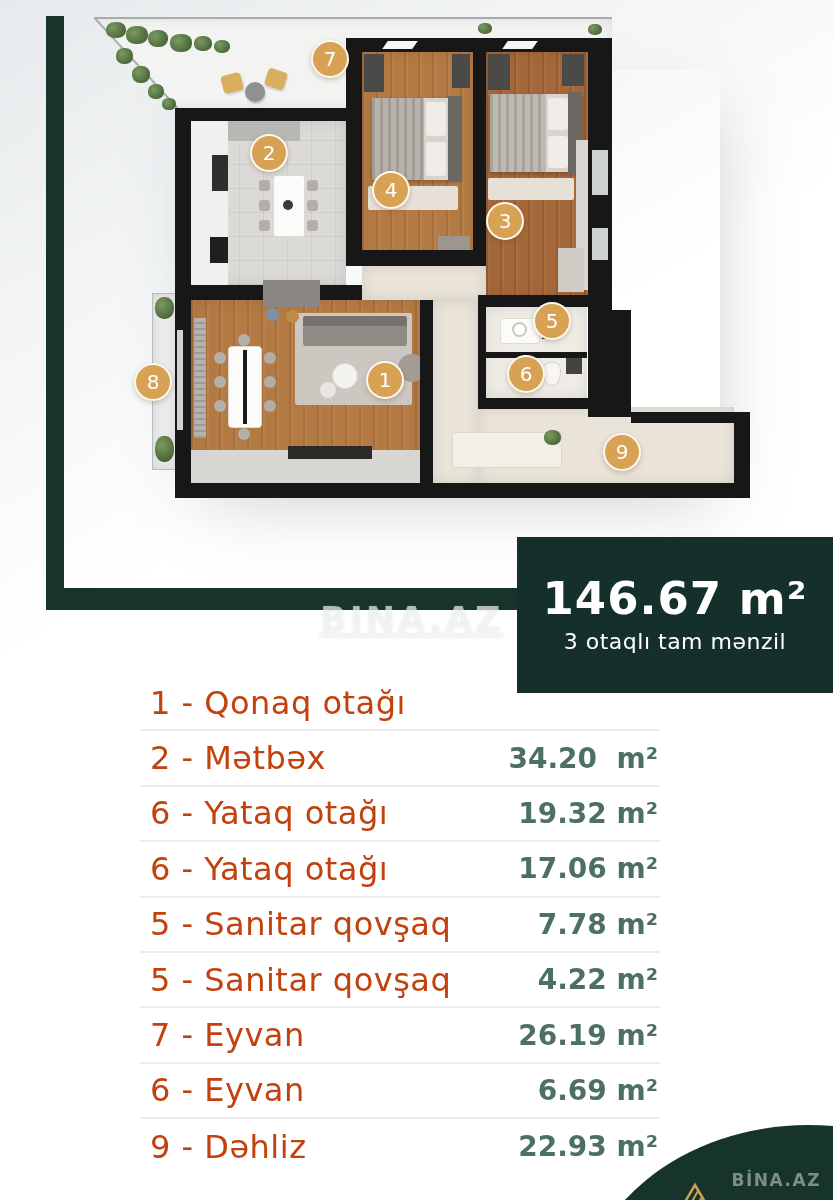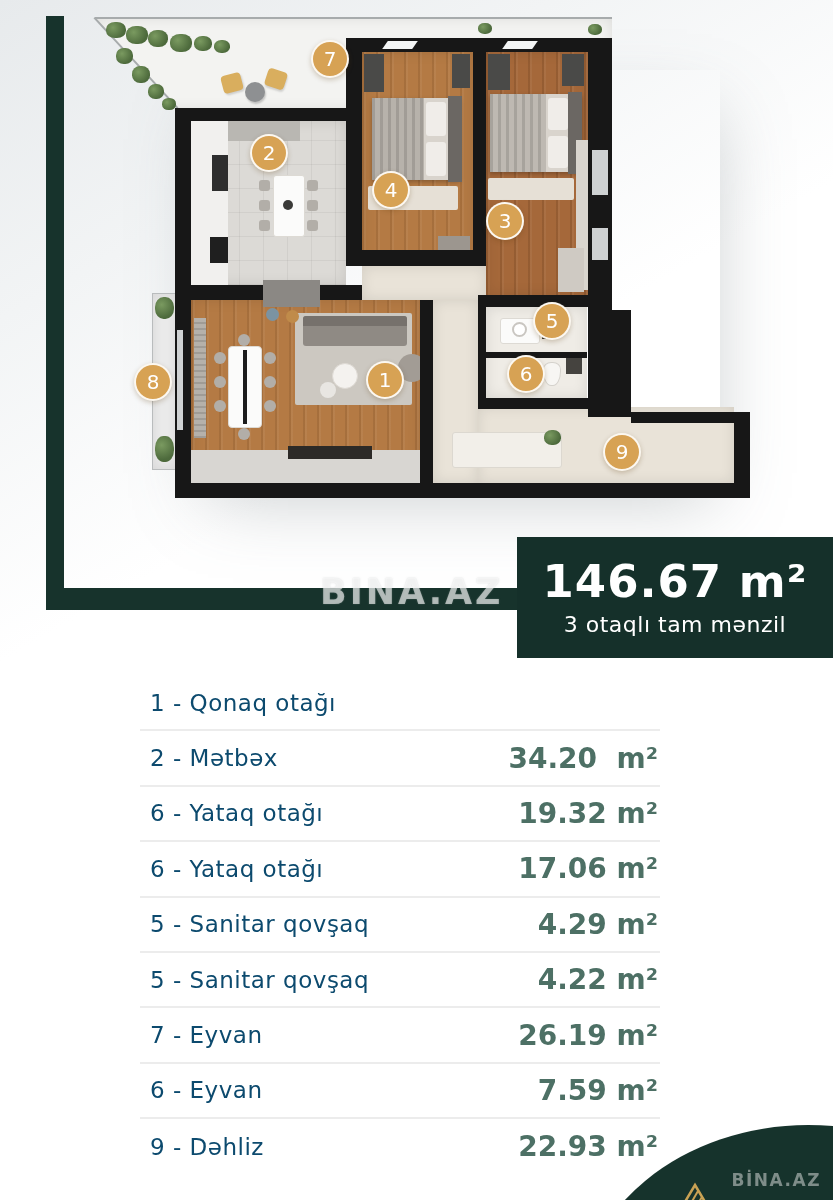--- a/index.html
+++ b/index.html
@@ -3,22 +3,22 @@
 <meta charset="utf-8">
 <style>
   html,body{margin:0;padding:0;background:#ffffff;}
   .page{position:relative;width:833px;height:1200px;overflow:hidden;background:#ffffff;
         font-family:"DejaVu Sans",sans-serif;}
   .abs{position:absolute;}
   
   .hero-bg{left:0;top:0;width:833px;height:662px;
     background:linear-gradient(150deg,#e7eaec 0%,#f2f4f5 28%,#ffffff 58%);}
   .frame{background:#17332c;}
-  .watermark{left:320px;top:572px;font-size:35px;font-weight:bold;letter-spacing:3px;
-    color:rgba(255,255,255,0.60);text-shadow:0 0 2px rgba(150,156,156,0.35);}
+  .watermark{left:320px;top:600px;font-size:35px;font-weight:bold;letter-spacing:3px;
+    color:rgba(255,255,255,0.60);text-shadow:0 0 2px rgba(150,156,156,0.35);text-decoration:underline;}
   
   .wall{background:#171717;}
   .floor{box-shadow:inset 0 0 14px rgba(0,0,0,0.10);}
   .wood{background:#b47a44;
     background-image:repeating-linear-gradient(90deg,rgba(60,30,5,0.12) 0 2px,rgba(255,255,255,0.05) 2px 4px,transparent 4px 14px);}
   .wood-dark{background:#a5683a;
     background-image:repeating-linear-gradient(90deg,rgba(50,24,4,0.14) 0 2px,rgba(255,255,255,0.05) 2px 4px,transparent 4px 14px);}
   .tile{background:#dcdad6;
     background-image:repeating-linear-gradient(0deg,rgba(0,0,0,0.05) 0 1px,transparent 1px 24px),
                      repeating-linear-gradient(90deg,rgba(0,0,0,0.05) 0 1px,transparent 1px 24px);}
@@ -29,30 +29,30 @@
   .plant{background:radial-gradient(circle at 35% 35%,#7a9a60,#4d6a3c 70%);border-radius:45%;}
   .marker{width:38px;height:38px;border-radius:50%;background:#d7a254;
     border:2px solid rgba(255,255,255,0.92);box-sizing:border-box;color:#ffffff;
     display:flex;align-items:center;justify-content:center;font-size:20px;font-weight:500;
     box-shadow:0 2px 5px rgba(90,60,10,0.25);}
   .white-box{background:#fbfbfa;border:1px solid #dddad4;box-sizing:border-box;}
   .gray-chair{background:#b2aea8;border-radius:3px;}
   .curtain{background:#4a4a48;}
   .win{background:#f4f6f6;}
   
-  .summary{left:517px;top:537px;width:316px;height:121px;background:#15302a;
+  .summary{left:517px;top:537px;width:316px;height:156px;background:#15302a;
     display:flex;flex-direction:column;align-items:center;justify-content:center;color:#ffffff;}
   .summary .big{font-size:45px;font-weight:bold;letter-spacing:1px;line-height:1;}
   .summary .sub{font-size:22px;font-weight:500;margin-top:8px;letter-spacing:0.5px;}
   
   .room-list{left:140px;top:676px;width:520px;}
   .room-row{height:55.4px;display:flex;align-items:center;justify-content:space-between;
     border-bottom:2px solid #ececec;box-sizing:border-box;padding:0 2px 0 10px;}
   .room-row:last-child{border-bottom:none;}
-  .room-label{font-size:23px;font-weight:500;color:#0c4a6e;letter-spacing:0.5px;}
+  .room-label{font-size:32px;font-weight:500;color:#c2410c;letter-spacing:0.5px;}
   .room-area{font-size:28px;font-weight:bold;color:#4d7065;white-space:pre;}
   
   .footer-curve{left:578px;top:1125px;width:460px;height:380px;border-radius:50%;background:#16332c;}
   .brand{right:12px;top:1170px;font-size:17px;font-weight:bold;letter-spacing:1.5px;color:#7e8d89;}
 </style>
 </head>
 <body>
 
 <div class="page">
 
@@ -236,33 +236,33 @@
     <div class="room-row">
       <span class="room-label">6 - Yataq otağı</span>
       <span class="room-area">19.32 m²</span>
     </div>
     <div class="room-row">
       <span class="room-label">6 - Yataq otağı</span>
       <span class="room-area">17.06 m²</span>
     </div>
     <div class="room-row">
       <span class="room-label">5 - Sanitar qovşaq</span>
-      <span class="room-area">4.29 m²</span>
+      <span class="room-area">7.78 m²</span>
     </div>
     <div class="room-row">
       <span class="room-label">5 - Sanitar qovşaq</span>
       <span class="room-area">4.22 m²</span>
     </div>
     <div class="room-row">
       <span class="room-label">7 - Eyvan</span>
       <span class="room-area">26.19 m²</span>
     </div>
     <div class="room-row">
       <span class="room-label">6 - Eyvan</span>
-      <span class="room-area">7.59 m²</span>
+      <span class="room-area">6.69 m²</span>
     </div>
     <div class="room-row">
       <span class="room-label">9 - Dəhliz</span>
       <span class="room-area">22.93 m²</span>
     </div>
   </div>
 
   <div class="abs footer-curve"></div>
   <svg class="abs" style="left:674px;top:1181px;" width="42" height="30" viewBox="0 0 42 26">
     <polygon points="21,2 40,34 2,34" fill="none" stroke="#c9a254" stroke-width="2.5"></polygon>

